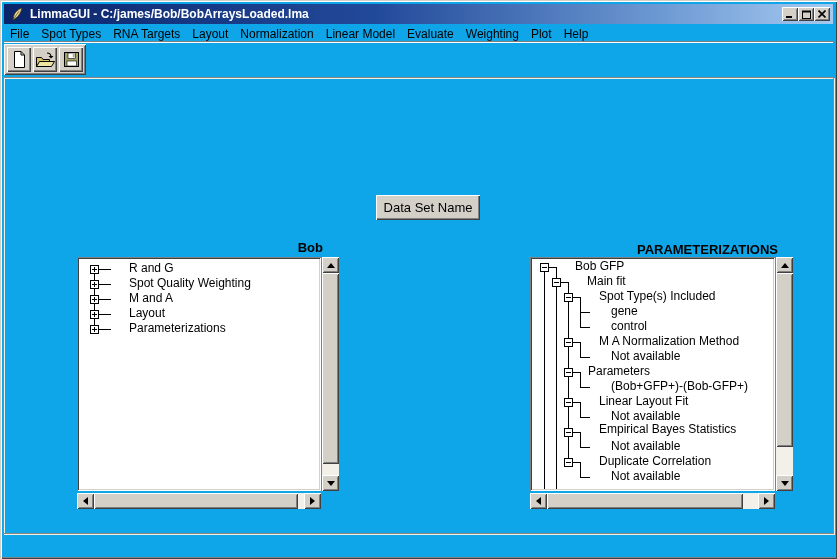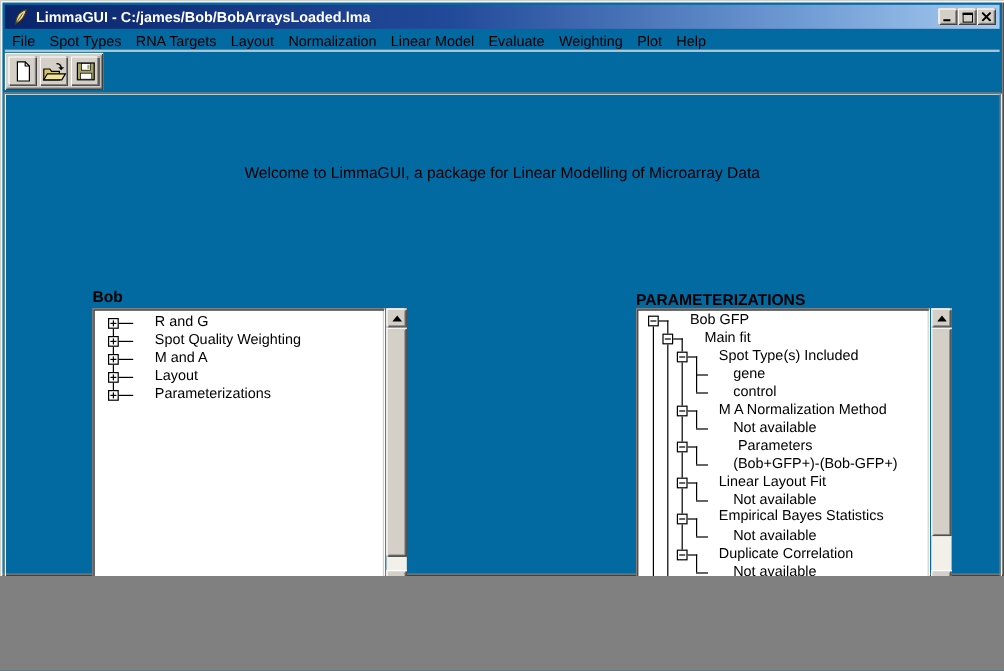--- a/index.html
+++ b/index.html
@@ -1,16 +1,16 @@
 <!DOCTYPE html>
 <html><head>
 <meta charset="utf-8">
 <style>
   html,body{margin:0;padding:0;background:#808080;}
-  .window{position:relative;width:837px;height:480px;background:#0369a1;
+  .window{position:relative;width:837px;height:559px;background:#0ea5e9;
     font-family:"Liberation Sans",sans-serif;color:#000;overflow:hidden;
     box-shadow:inset 1px 1px 0 #d4d0c8, inset 2px 2px 0 #ffffff,
                inset -1px -1px 0 #404040, inset -2px -2px 0 #808080;}
   
   .titlebar{position:absolute;left:4px;top:4px;right:4px;height:20px;
     background:linear-gradient(90deg,#0a246a 0%,#224a9a 45%,#6f9bd4 80%,#a6caf0 100%);
     display:flex;align-items:center;padding:0 3px;}
   .tk-icon{width:14px;height:15px;margin-left:3px;flex:0 0 auto;display:flex;align-items:center;}
   .title-text{color:#fff;font-size:12px;font-weight:bold;margin-left:6px;flex:1;
     white-space:nowrap;overflow:hidden;}
@@ -39,21 +39,21 @@
     border:1px solid #8b877d;box-shadow:inset 1px 1px 0 #f2efe8, 1px 1px 0 #f2efe8;}
   .status-strip{position:absolute;left:3px;bottom:3px;right:3px;height:21px;}
   
   .app-title{position:absolute;left:24px;right:0;top:88px;text-align:center;
     font-family:"Liberation Serif",serif;font-style:italic;font-weight:bold;
     font-size:34px;letter-spacing:1px;}
   .welcome{position:absolute;left:0;right:0;top:136px;text-align:center;font-size:13px;}
   .dataset-btn{position:absolute;left:376px;top:195px;width:104px;height:25px;
     background:#d4d0c8;border:0;font-family:"Liberation Sans",sans-serif;font-size:13px;
     box-shadow:inset 1px 1px 0 #fff, inset -1px -1px 0 #404040, inset -2px -2px 0 #808080;}
-  .panel-header{position:absolute;text-align:left;font-size:13px;font-weight:bold;}
+  .panel-header{position:absolute;text-align:right;font-size:13px;font-weight:bold;}
   .hdr-left{left:77px;width:246px;top:240px;}
   .hdr-right{left:530px;width:248px;top:242px;}
   
   .tree-frame{position:absolute;background:#fff;
     box-shadow:inset 1px 1px 0 #808080, inset -1px -1px 0 #fff,
                inset 2px 2px 0 #404040, inset -2px -2px 0 #d4d0c8;}
   .tf-left{left:77px;top:257px;width:244px;height:234px;}
   .tf-right{left:530px;top:257px;width:245px;height:234px;}
   .tree-canvas{position:absolute;left:2px;top:2px;right:2px;bottom:2px;overflow:hidden;}
   .tl{position:absolute;background:#000;}
@@ -146,21 +146,21 @@
         <rect x="1.5" y="1.5" width="14" height="14" fill="#a3a368" stroke="#000"></rect>
         <rect x="5" y="2" width="7.5" height="5.5" fill="#fff" stroke="#000" stroke-width="0.6"></rect>
         <rect x="9.8" y="3" width="1.8" height="3.4" fill="#a3a368"></rect>
         <rect x="4" y="10" width="9.5" height="5" fill="#fff" stroke="#000" stroke-width="0.6"></rect>
       </svg>
     </button>
   </div>
 
   <div class="content-frame"></div>
 
-  <div class="welcome">Welcome to LimmaGUI, a package for Linear Modelling of Microarray Data</div>
+  <button class="dataset-btn">Data Set Name</button>
 
   <div class="panel-header hdr-left">Bob</div>
   <div class="panel-header hdr-right">PARAMETERIZATIONS</div>
 
   <div class="tree-frame tf-left">
     <div class="tree-canvas">
         <div class="tl" style="left: 15px; top: 10px; width: 1px; height: 60px;"></div>
         <div class="tl" style="left: 19px; top: 10px; width: 13px; height: 1px;"></div>
         <div class="tbox" style="left: 11px; top: 6px;">
           <div class="tbh"></div>
@@ -246,21 +246,21 @@
         <div class="tbox" style="left: 32px; top: 79px;">
           <div class="tbh"></div>
         </div>
         <div class="tlabel" style="left: 67px; top: 75px;">M A Normalization Method</div>
         <div class="tl" style="left: 48px; top: 98px; width: 10px; height: 1px;"></div>
         <div class="tlabel" style="left: 79px; top: 90px;">Not available</div>
         <div class="tl" style="left: 40px; top: 113px; width: 9px; height: 1px;"></div>
         <div class="tbox" style="left: 32px; top: 109px;">
           <div class="tbh"></div>
         </div>
-        <div class="tlabel" style="left: 83px; top: 105px; text-align: right;">Parameters</div>
+        <div class="tlabel" style="left: 56px; top: 105px; text-align: right;">Parameters</div>
         <div class="tl" style="left: 48px; top: 128px; width: 10px; height: 1px;"></div>
         <div class="tlabel" style="left: 79px; top: 120px;">(Bob+GFP+)-(Bob-GFP+)</div>
         <div class="tl" style="left: 40px; top: 143px; width: 9px; height: 1px;"></div>
         <div class="tbox" style="left: 32px; top: 139px;">
           <div class="tbh"></div>
         </div>
         <div class="tlabel" style="left: 67px; top: 135px;">Linear Layout Fit</div>
         <div class="tl" style="left: 48px; top: 158px; width: 10px; height: 1px;"></div>
         <div class="tlabel" style="left: 79px; top: 150px;">Not available</div>
         <div class="tl" style="left: 40px; top: 173px; width: 9px; height: 1px;"></div>

